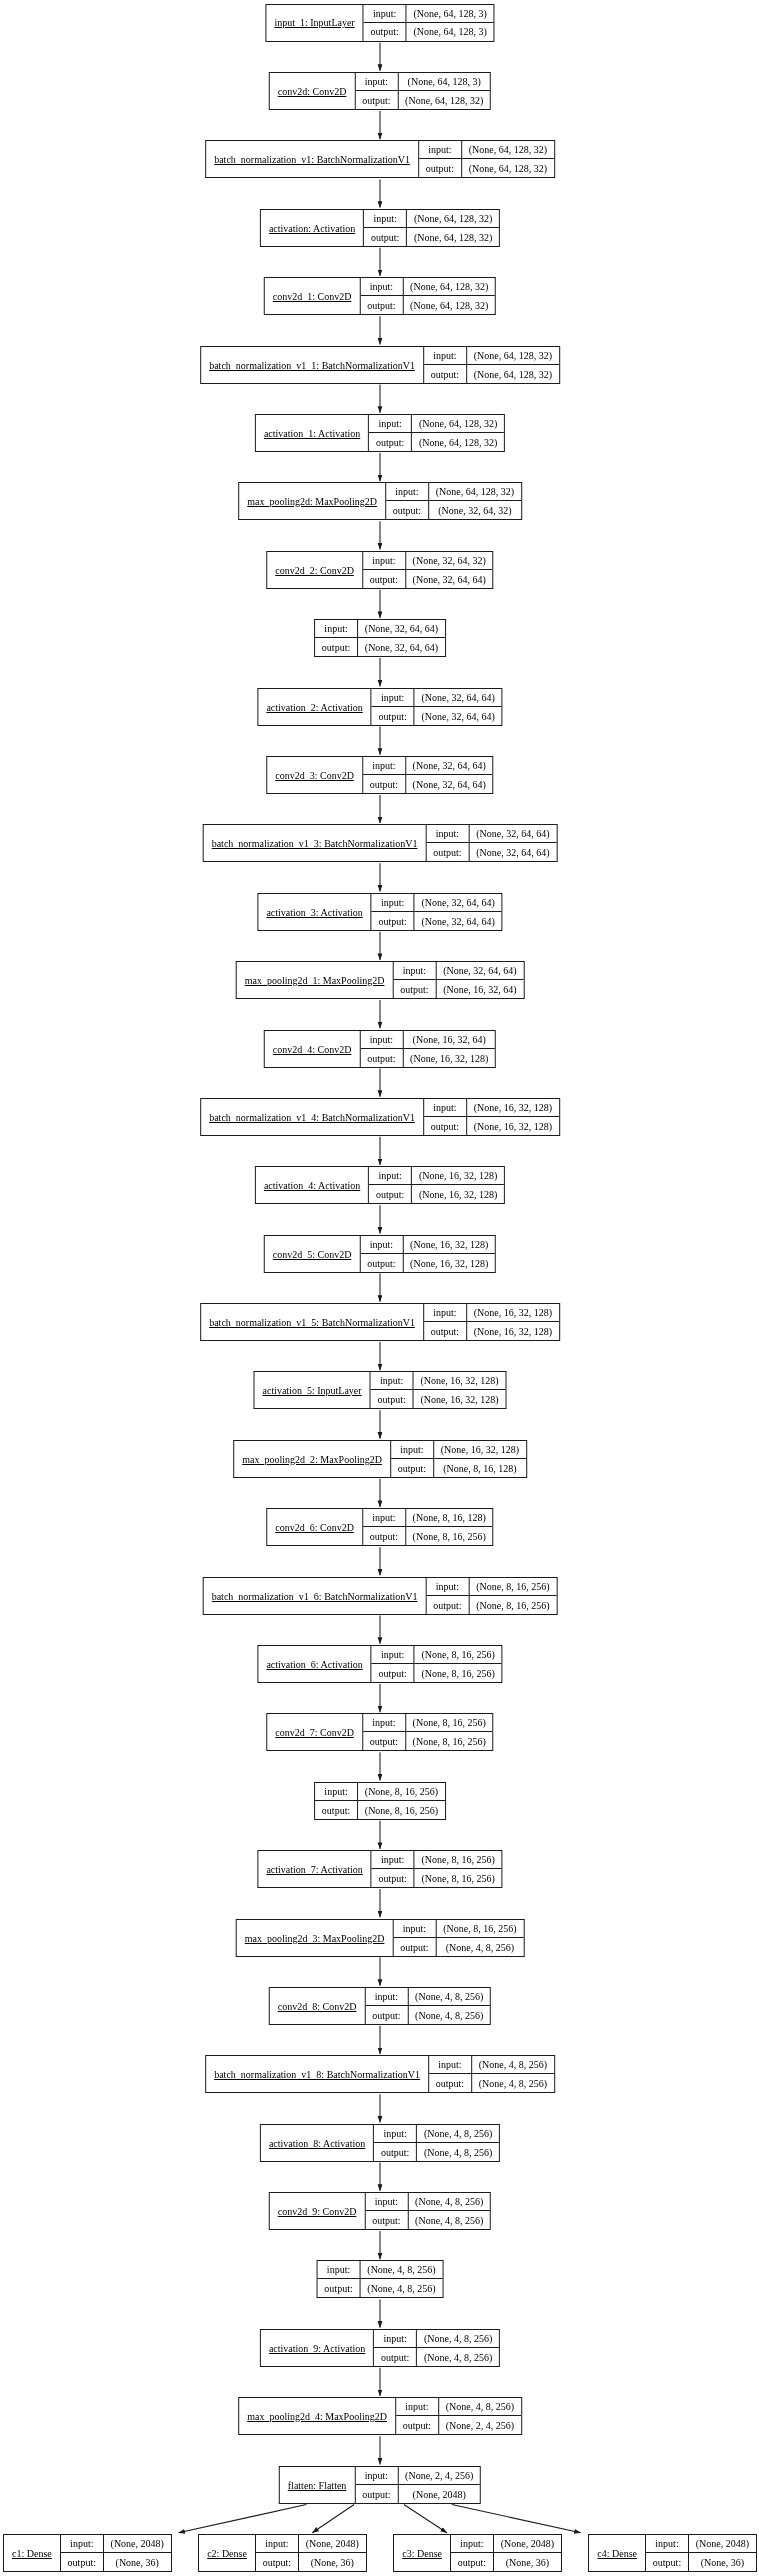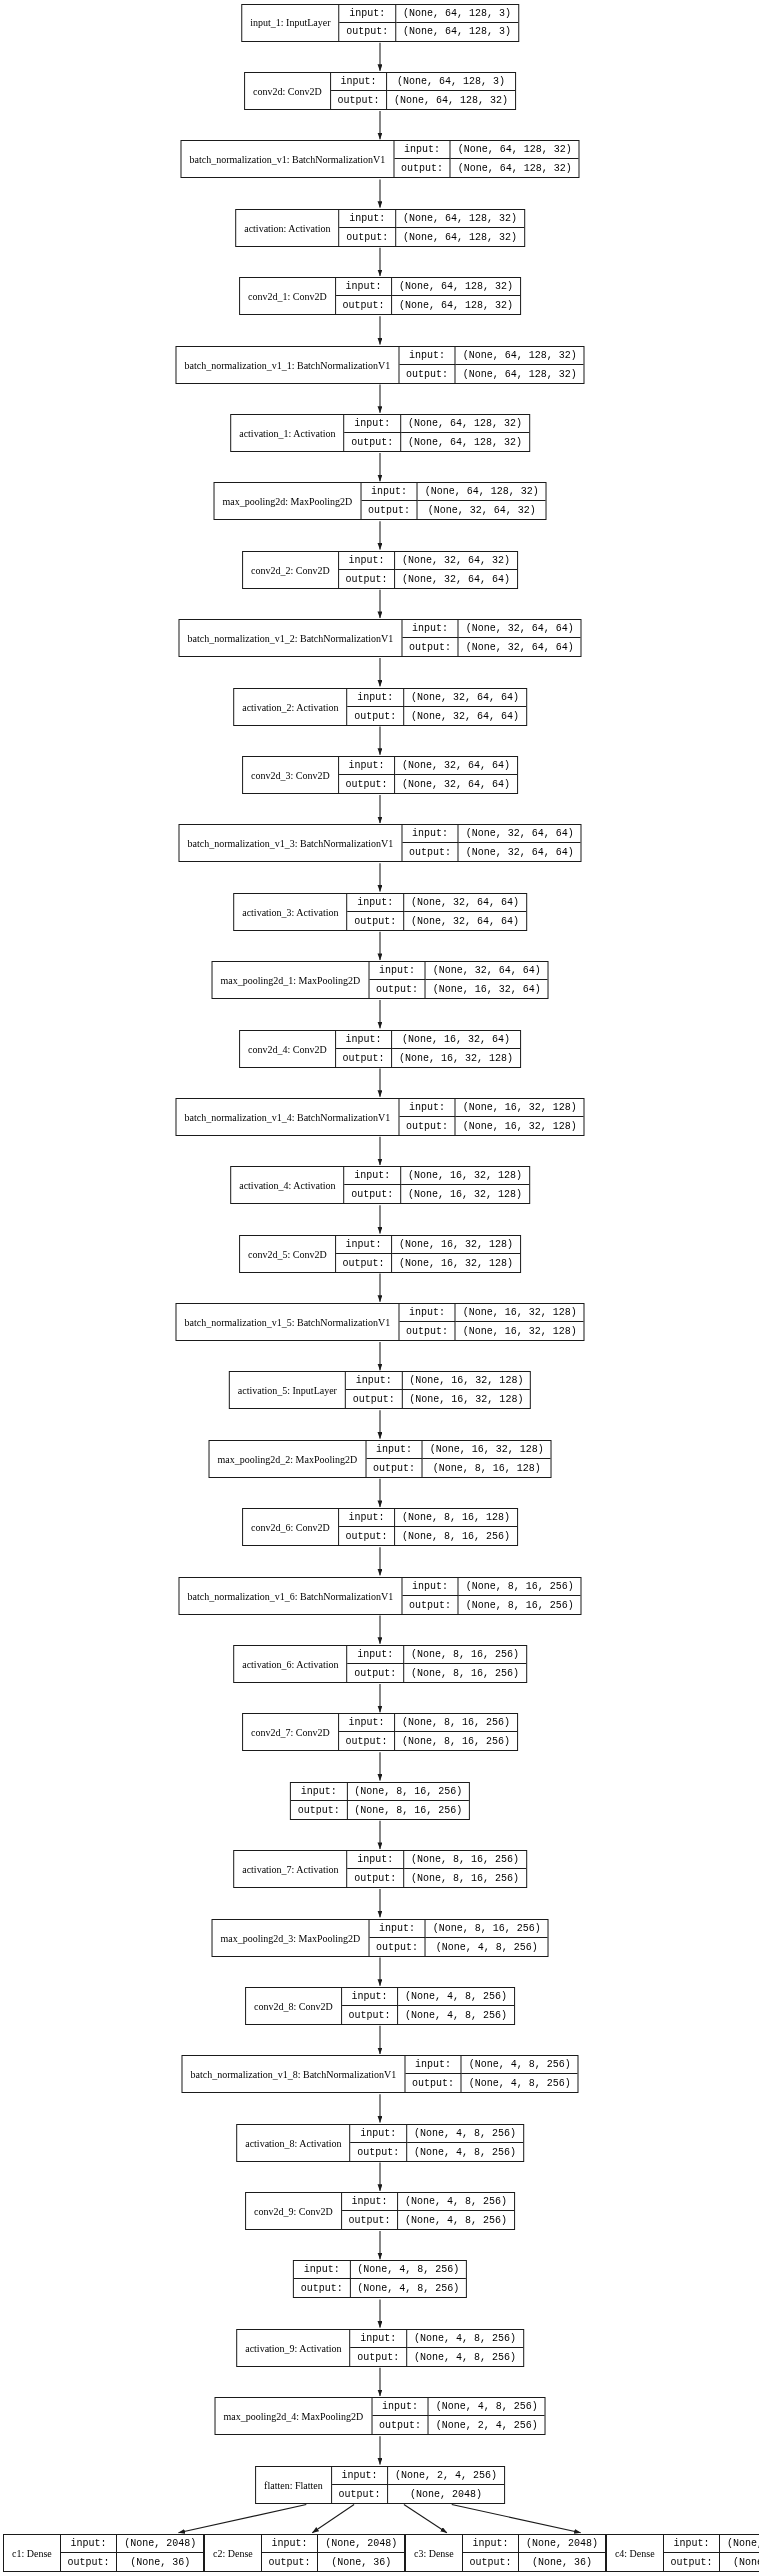--- a/index.html
+++ b/index.html
@@ -24,26 +24,26 @@
     border: 0.7px solid #1a1a1a;
     white-space: nowrap;
   }
   .node.chain { left: 380px; transform: translateX(-50%); }
   .name-cell {
     display: flex;
     align-items: center;
     justify-content: center;
     padding: 0 8px;
     border-right: 0.7px solid #1a1a1a;
+    text-decoration: underline;
   }
   .io-grid {
     display: grid;
     grid-template-columns: auto auto;
     grid-template-rows: 1fr 1fr;
-    font-family: Liberation Mono, monospace;
   }
   .io-cell {
     display: flex;
     align-items: center;
     justify-content: center;
     padding: 0 6.8px;
   }
   .io-key { border-right: 0.7px solid #1a1a1a; }
   .r1 { border-bottom: 0.7px solid #1a1a1a; }
   #heads-row {
@@ -224,21 +224,20 @@
     <div class="node chain" style="top: 551px;">
     <div class="name-cell">conv2d_2: Conv2D</div>
     <div class="io-grid">
       <div class="io-cell io-key r1">input:</div>
       <div class="io-cell io-val r1">(None, 32, 64, 32)</div>
       <div class="io-cell io-key">output:</div>
       <div class="io-cell io-val">(None, 32, 64, 64)</div>
     </div>
   </div>
     <div class="node chain" style="top: 619px;">
-    <div class="name-cell">batch_normalization_v1_2: BatchNormalizationV1</div>
     <div class="io-grid">
       <div class="io-cell io-key r1">input:</div>
       <div class="io-cell io-val r1">(None, 32, 64, 64)</div>
       <div class="io-cell io-key">output:</div>
       <div class="io-cell io-val">(None, 32, 64, 64)</div>
     </div>
   </div>
     <div class="node chain" style="top: 688px;">
     <div class="name-cell">activation_2: Activation</div>
     <div class="io-grid">

